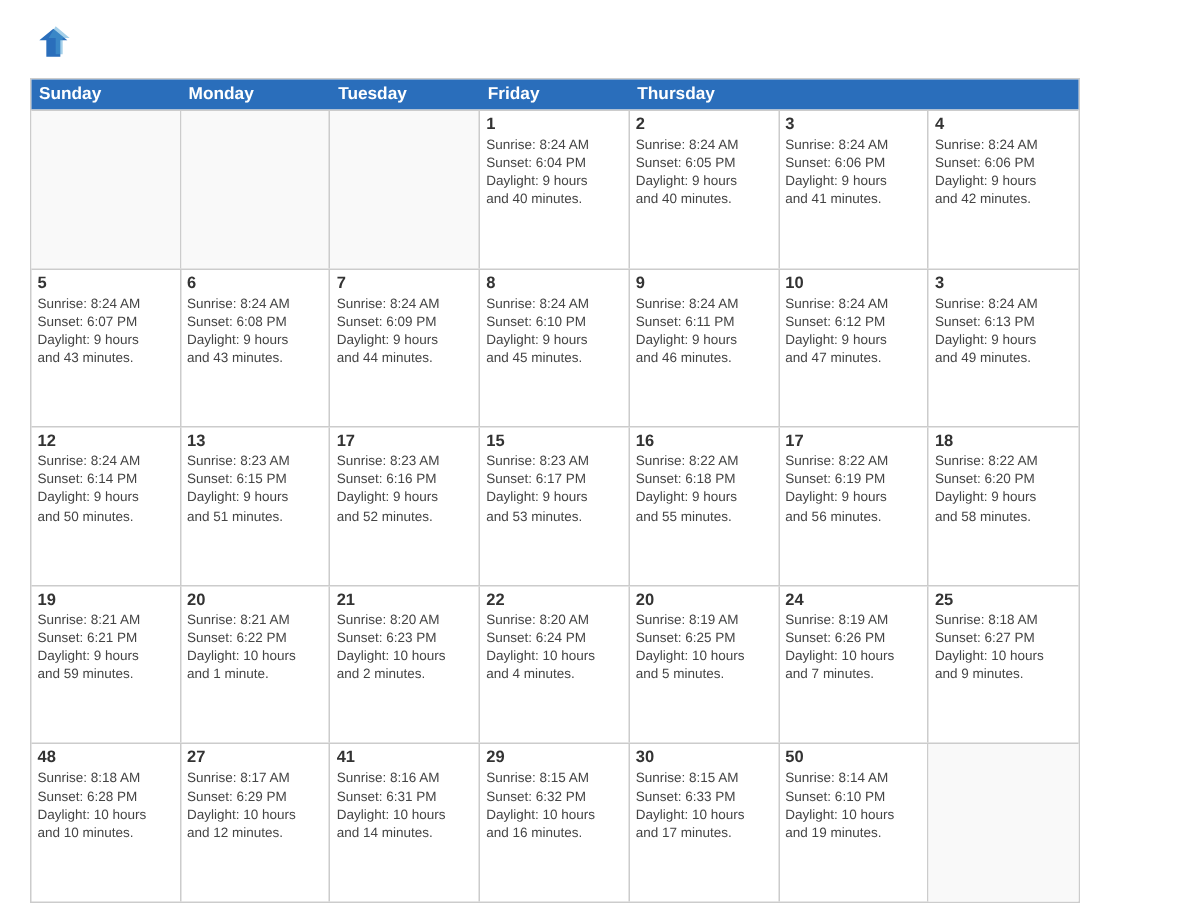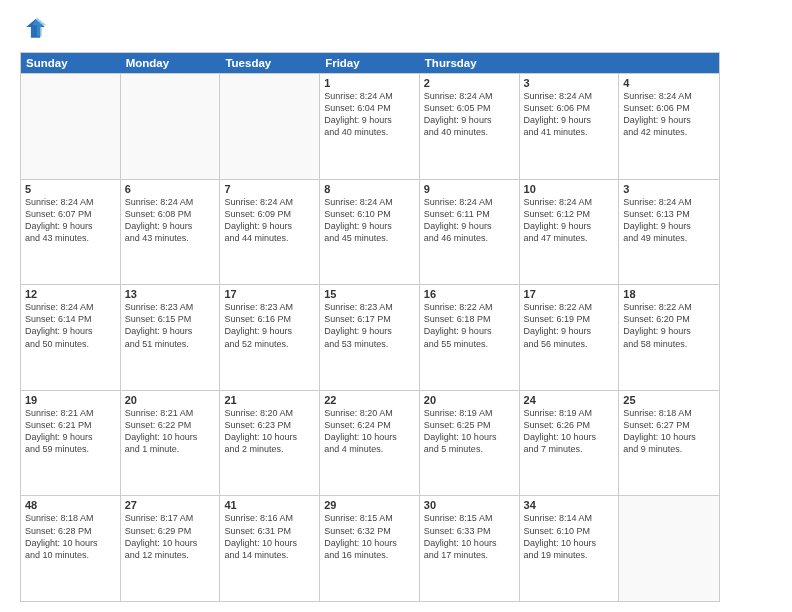--- a/index.html
+++ b/index.html
@@ -364,21 +364,21 @@
 and 16 minutes.</div>
           </div>
           <div class="cal-cell">
             <span class="cell-date">30</span>
             <div class="cell-info" style="white-space: pre-line;">Sunrise: 8:15 AM
 Sunset: 6:33 PM
 Daylight: 10 hours
 and 17 minutes.</div>
           </div>
           <div class="cal-cell">
-            <span class="cell-date">34</span>
+            <span class="cell-date">50</span>
             <div class="cell-info" style="white-space: pre-line;">Sunrise: 8:14 AM
 Sunset: 6:10 PM
 Daylight: 10 hours
 and 19 minutes.</div>
           </div>
           <div class="cal-cell empty"></div>
         </div>
       </div>
   </div>
 </div>

